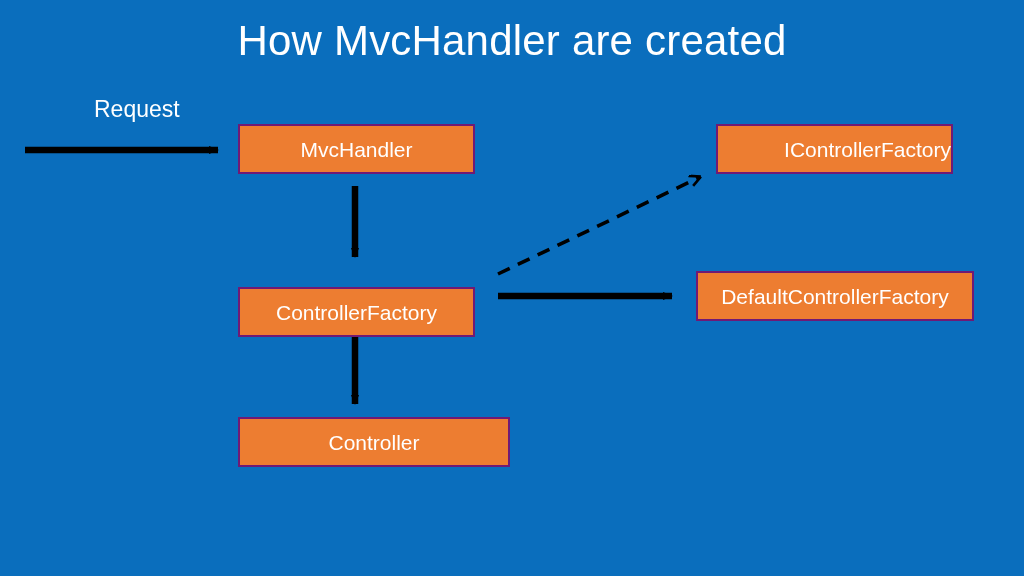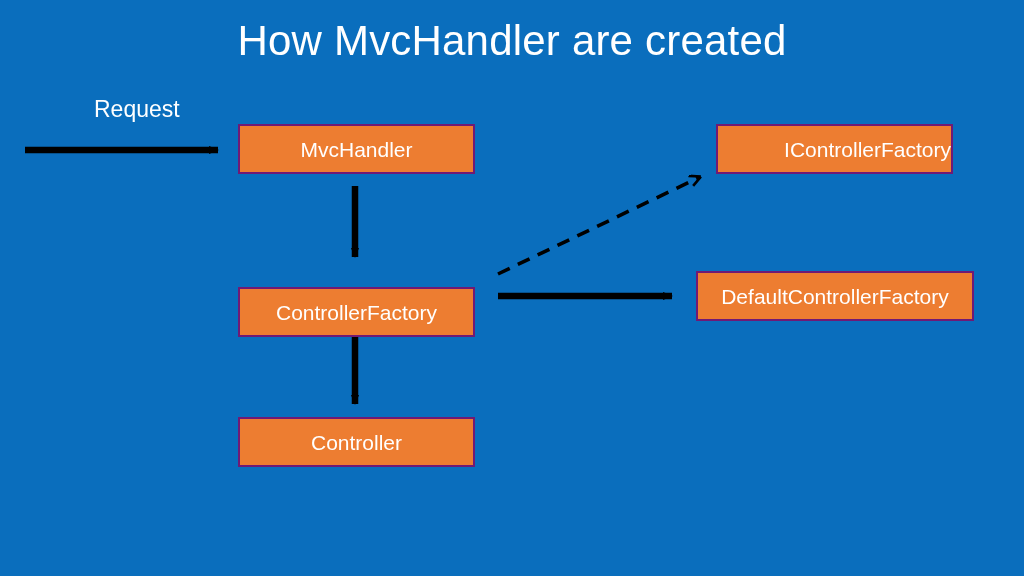--- a/index.html
+++ b/index.html
@@ -42,21 +42,21 @@
     display: flex;
     align-items: center;
     justify-content: center;
     font-size: 21px;
     font-weight: 400;
     line-height: 1;
     white-space: nowrap;
   }
   #box-mvchandler      { left: 238px; top: 124px; width: 237px; height: 50px; }
   #box-controllerfactory { left: 238px; top: 271px; width: 237px; height: 50px; margin-top: 16px; }
-  #box-controller      { left: 238px; top: 417px; width: 237px; height: 50px; text-align: center; }
+  #box-controller      { left: 238px; top: 417px; width: 272px; height: 50px; text-align: center; }
   #box-icontrollerfactory { left: 716px; top: 124px; width: 237px; height: 50px; justify-content: flex-end; }
   #box-defaultcontrollerfactory { left: 696px; top: 271px; width: 278px; height: 50px; }
 
   #label-request {
     position: absolute;
     left: 94px;
     top: 98px;
     color: #FFFFFF;
     font-size: 23px;
     line-height: 1;

